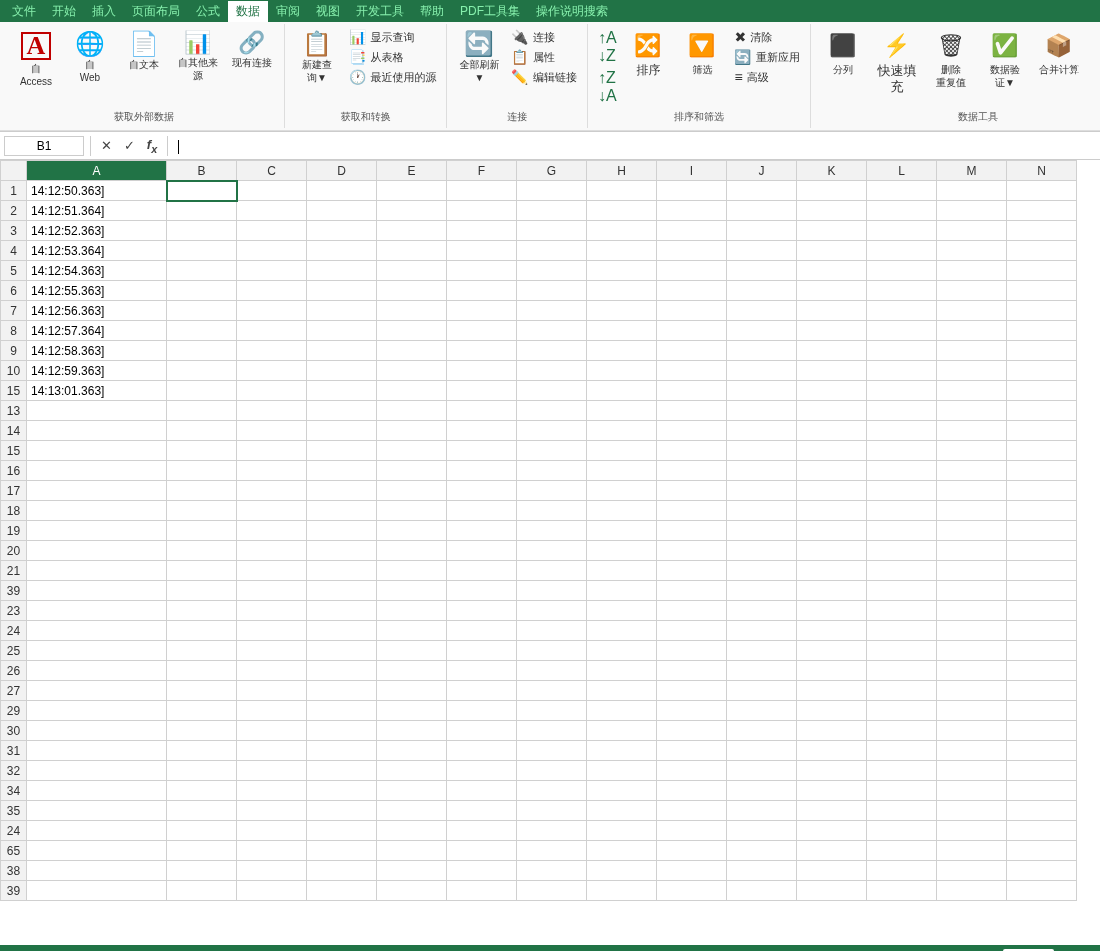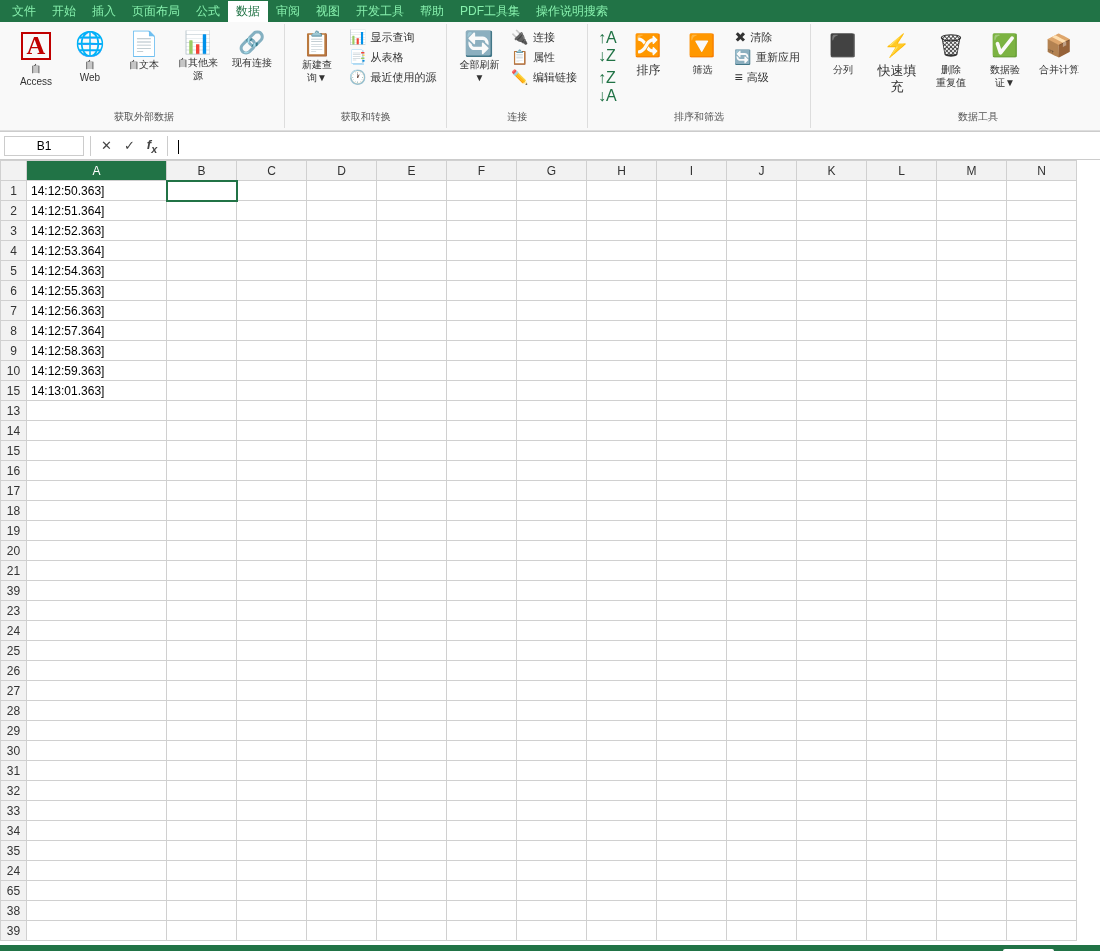--- a/index.html
+++ b/index.html
@@ -870,37 +870,20 @@
             <td class="data-cell"></td>
             <td class="data-cell"></td>
             <td class="data-cell"></td>
             <td class="data-cell"></td>
             <td class="data-cell"></td>
             <td class="data-cell"></td>
             <td class="data-cell"></td>
             <td class="data-cell"></td>
           </tr>
           <tr>
-            <td class="row-num">28</td>
-            <td class="data-cell col-a"></td>
-            <td class="data-cell"></td>
-            <td class="data-cell"></td>
-            <td class="data-cell"></td>
-            <td class="data-cell"></td>
-            <td class="data-cell"></td>
-            <td class="data-cell"></td>
-            <td class="data-cell"></td>
-            <td class="data-cell"></td>
-            <td class="data-cell"></td>
-            <td class="data-cell"></td>
-            <td class="data-cell"></td>
-            <td class="data-cell"></td>
-            <td class="data-cell"></td>
-          </tr>
-          <tr>
             <td class="row-num">29</td>
             <td class="data-cell col-a"></td>
             <td class="data-cell"></td>
             <td class="data-cell"></td>
             <td class="data-cell"></td>
             <td class="data-cell"></td>
             <td class="data-cell"></td>
             <td class="data-cell"></td>
             <td class="data-cell"></td>
             <td class="data-cell"></td>
@@ -939,37 +922,20 @@
             <td class="data-cell"></td>
             <td class="data-cell"></td>
             <td class="data-cell"></td>
             <td class="data-cell"></td>
             <td class="data-cell"></td>
             <td class="data-cell"></td>
             <td class="data-cell"></td>
           </tr>
           <tr>
             <td class="row-num">32</td>
-            <td class="data-cell col-a"></td>
-            <td class="data-cell"></td>
-            <td class="data-cell"></td>
-            <td class="data-cell"></td>
-            <td class="data-cell"></td>
-            <td class="data-cell"></td>
-            <td class="data-cell"></td>
-            <td class="data-cell"></td>
-            <td class="data-cell"></td>
-            <td class="data-cell"></td>
-            <td class="data-cell"></td>
-            <td class="data-cell"></td>
-            <td class="data-cell"></td>
-            <td class="data-cell"></td>
-          </tr>
-          <tr>
-            <td class="row-num">33</td>
             <td class="data-cell col-a"></td>
             <td class="data-cell"></td>
             <td class="data-cell"></td>
             <td class="data-cell"></td>
             <td class="data-cell"></td>
             <td class="data-cell"></td>
             <td class="data-cell"></td>
             <td class="data-cell"></td>
             <td class="data-cell"></td>
             <td class="data-cell"></td>

